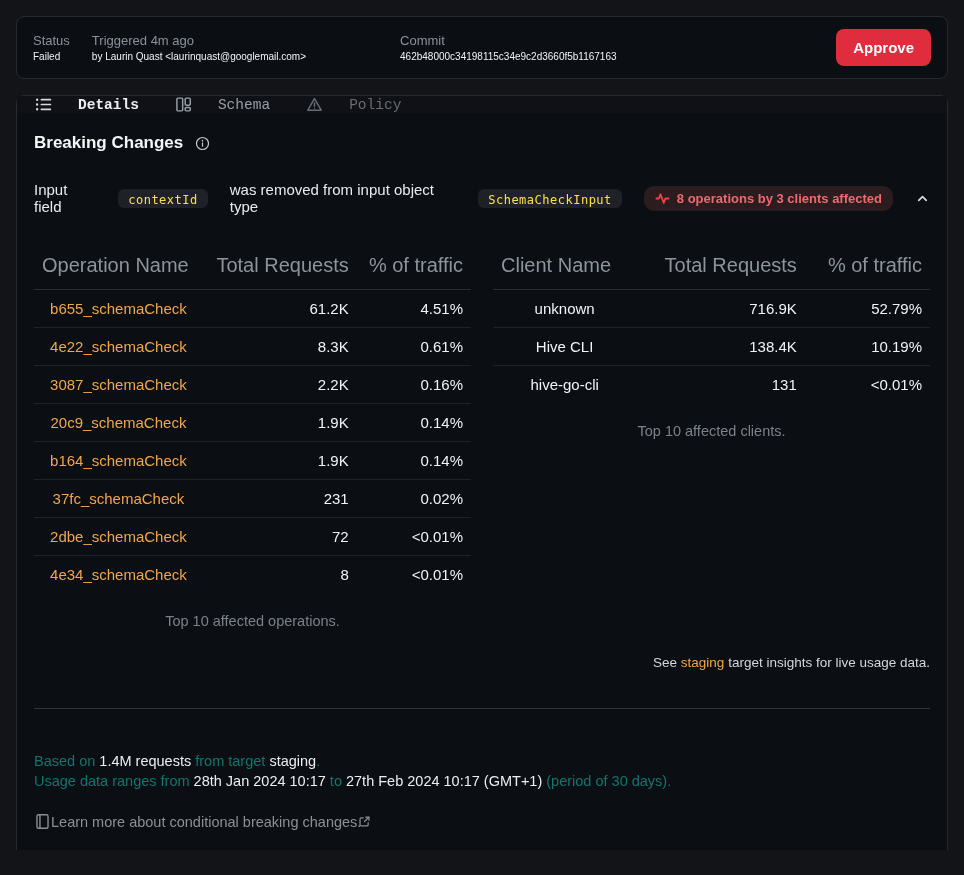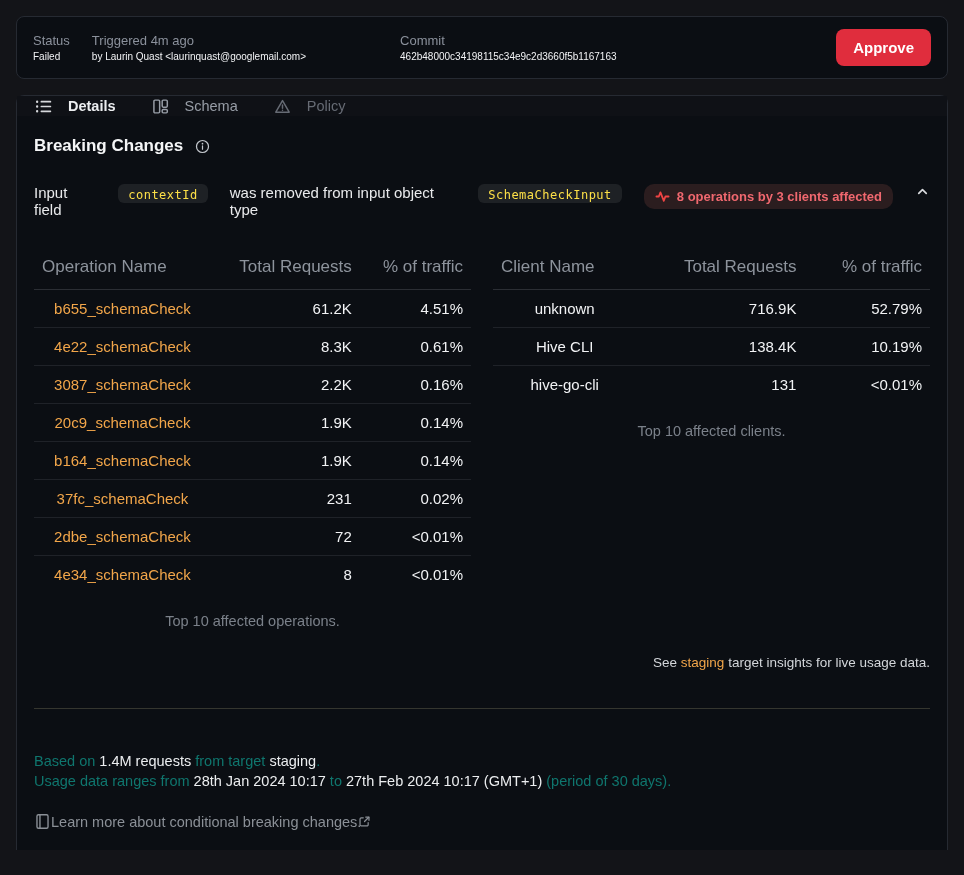--- a/index.html
+++ b/index.html
@@ -58,34 +58,34 @@
     font-size:14px; color:#f2f3f5;
     cursor:pointer;
   }
   .subtabs {
     background:#0f1116;
     height:41px;
     display:flex; align-items:center;
     gap:36px;
     padding:0 18px;
   }
-  .subtab { display:flex; align-items:center; gap:16px; font-size:14.5px; cursor:pointer; }
+  .subtab { display:flex; align-items:center; gap:26px; font-size:14.5px; cursor:pointer;font-family:Liberation Mono, monospace; }
   .subtab.active { color:#eceef0; font-weight:bold; }
   .subtab.idle   { color:#979da6; }
   .subtab.dim    { color:#666b74; }
   .content { padding:20px 17px; flex:1; }
   h2.section-title {
     font-size:17px; font-weight:bold; color:#f5f6f7;
     display:flex; align-items:center; gap:12px;
     margin-bottom:28px;
   }
   .info-icon { color:#c3c7cd; display:inline-flex; }
   
   .change-row {
-    display:flex; align-items:flex-start; gap:22px;
+    display:flex; align-items:center; gap:22px;
     font-size:15px; color:#e9eaec;
     cursor:pointer;
   }
   .code-chip {
     background:#1e2125;
     border-radius:6px;
     padding:4px 10px 1px 10px;
     font-family:"DejaVu Sans Mono", monospace;
     font-size:12px;
     letter-spacing:.5px;
@@ -101,21 +101,21 @@
     font-size:13px; font-weight:bold;
     white-space:nowrap;
   }
   .pulse-icon { color:#ef4444; display:inline-flex; }
   .chevron { margin-left:auto; color:#d8dadd; display:inline-flex; cursor:pointer; }
   
   .tables { display:flex; gap:22px; margin-top:30px; align-items:flex-start; }
   .tbl-wrap { flex:1; min-width:0; }
   table { width:100%; border-collapse:collapse; }
   th {
-    font-size:17px; font-weight:normal; color:#8d939c;
+    font-size:20px; font-weight:normal; color:#8d939c;
     padding:9px 8px 12px 8px;
     border-bottom:1px solid #2b2e34;
     text-align:right;
   }
   th.first { text-align:left; }
   td {
     font-size:15px; color:#f2f3f5;
     padding:10px 8px;
     border-bottom:1px solid #1f2228;
     text-align:right;

